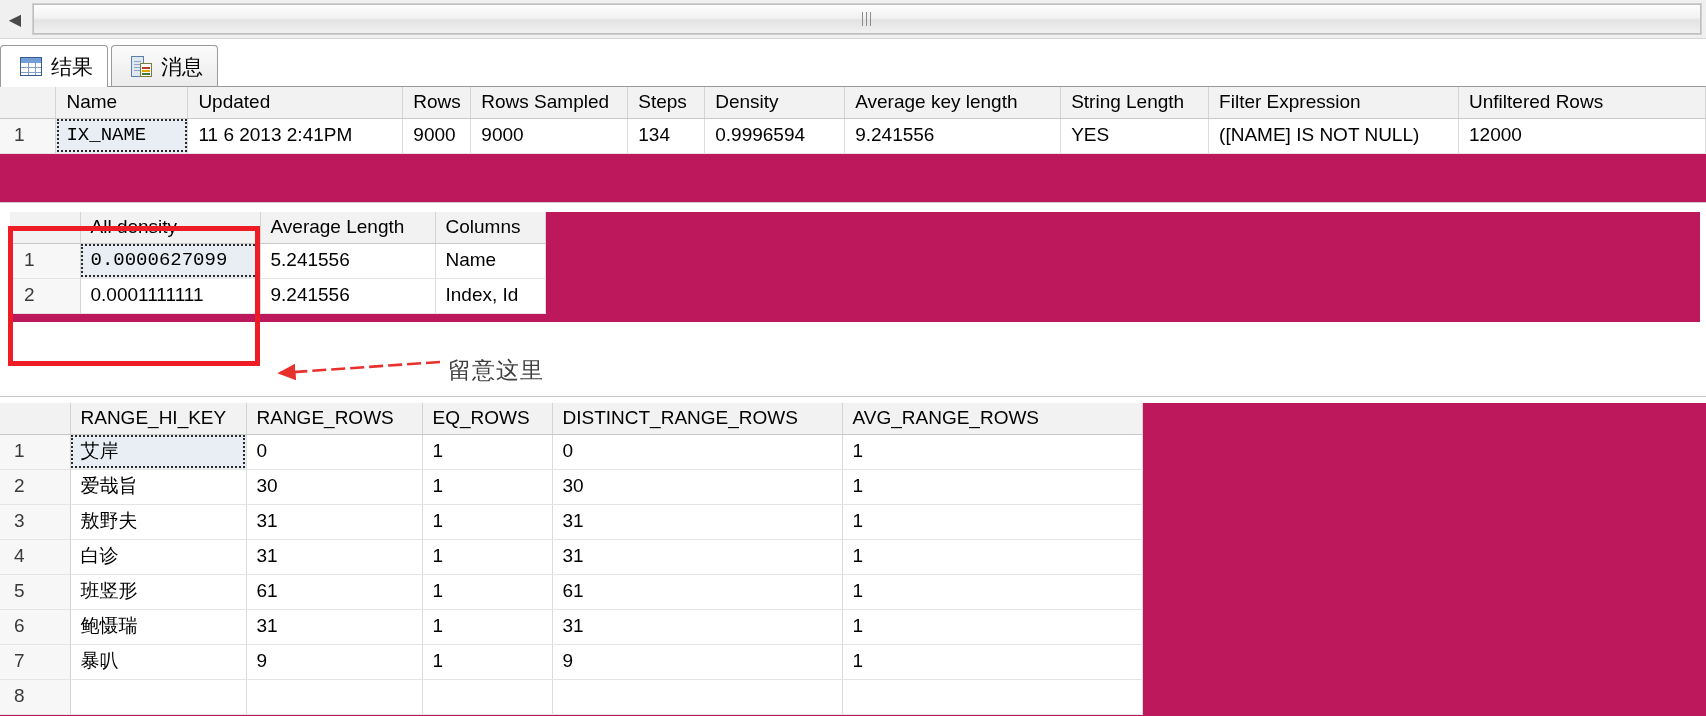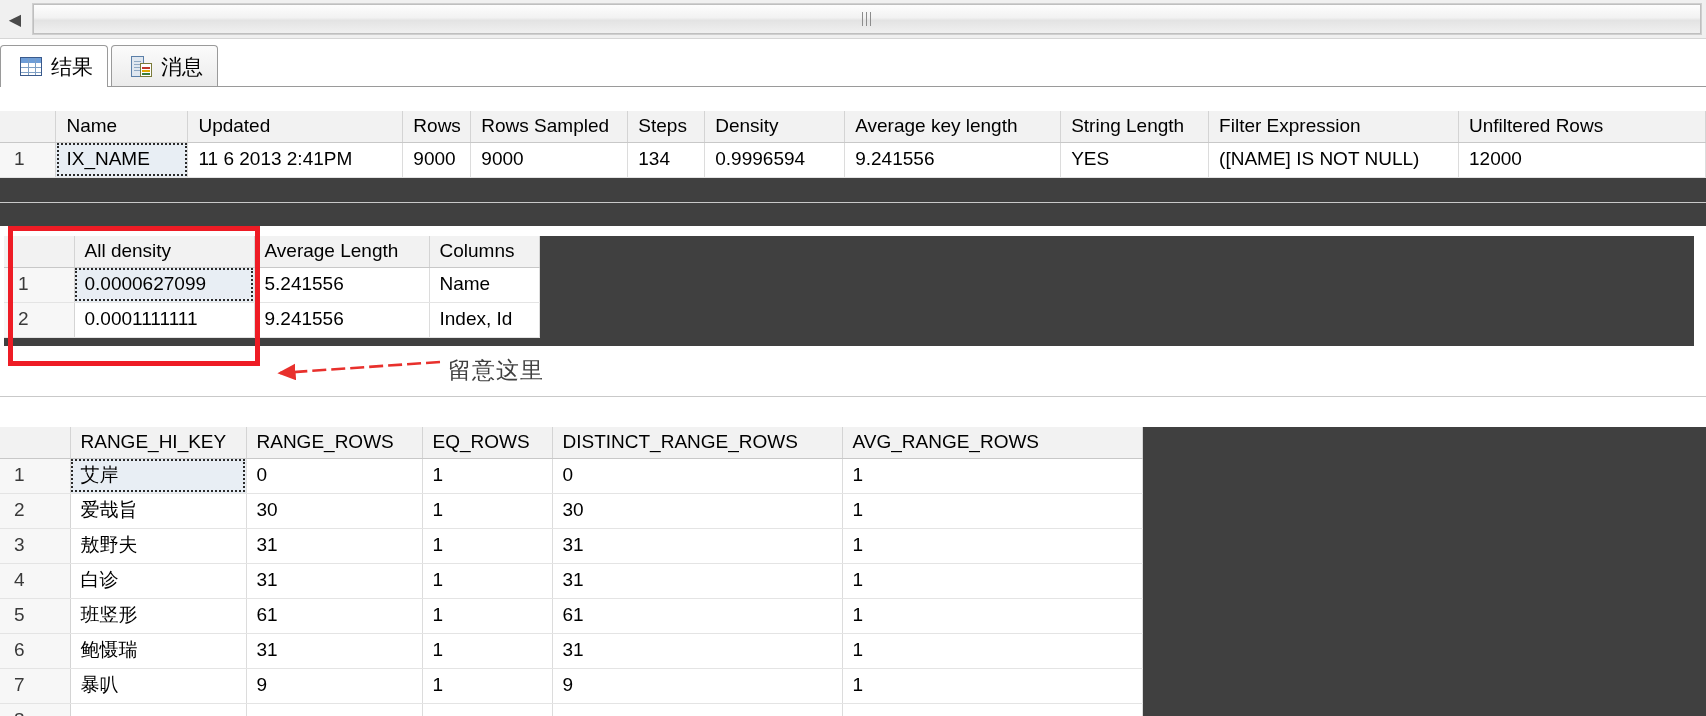--- a/index.html
+++ b/index.html
@@ -130,23 +130,22 @@
     position:absolute; right:0; bottom:0; width:12px; height:14px;
     background:#ffffff; border:1px solid #7b7b3a; box-sizing:border-box;
   }
   .icon-msg .badge i {
     position:absolute; left:1px; width:8px; height:2px;
   }
 
   
   .grid-panel {
     position: absolute;
-    background: #404040;
-    box-sizing: border-box;
-    margin-top: 24px;
+    background: #be185d;
+    box-sizing: border-box;
   }
   table.rsgrid {
     border-collapse: collapse;
     table-layout: fixed;
     background: #ffffff;
     font-size: 19px;
   }
   table.rsgrid th {
     background: #f2f2f2;
     border-right: 1px solid #d4d4d4;
@@ -181,20 +180,21 @@
     background: #f7f7f7;
     color: #3a3a3a;
     text-align: left;
     padding-left: 14px;
     border-right: 1px solid #d4d4d4;
   }
   td.focuscell {
     background: #e8eef4 !important;
     outline: 2px dotted #2a2a2a;
     outline-offset: -3px;
+    font-family: Liberation Mono, monospace;
   }
   .hairline {
     position: absolute;
     left: 0; width: 1706px; height: 1px; background: #c9c9c9;
   }
 
   
   #annotation-layer {
     position: absolute;
     left: 0; top: 0;
@@ -305,21 +305,21 @@
         <td>YES</td>
         <td>([NAME] IS NOT NULL)</td>
         <td>12000</td>
       </tr>
     </tbody>
   </table>
 </div>
 
 <div class="hairline" style="top:202px"></div>
 
-<div class="grid-panel" id="panel-density" style="left:4px;top:212px;width:1690px;height:110px;">
+<div class="grid-panel" id="panel-density" style="left:10px;top:212px;width:1690px;height:110px;">
   <table class="rsgrid">
     <colgroup>
       <col style="width:70px">
         <col style="width:180px">
         <col style="width:175px">
         <col style="width:110px">
     </colgroup>
     <thead>
       <tr>
         <th class="rowhdr" style="width:70px"></th>

